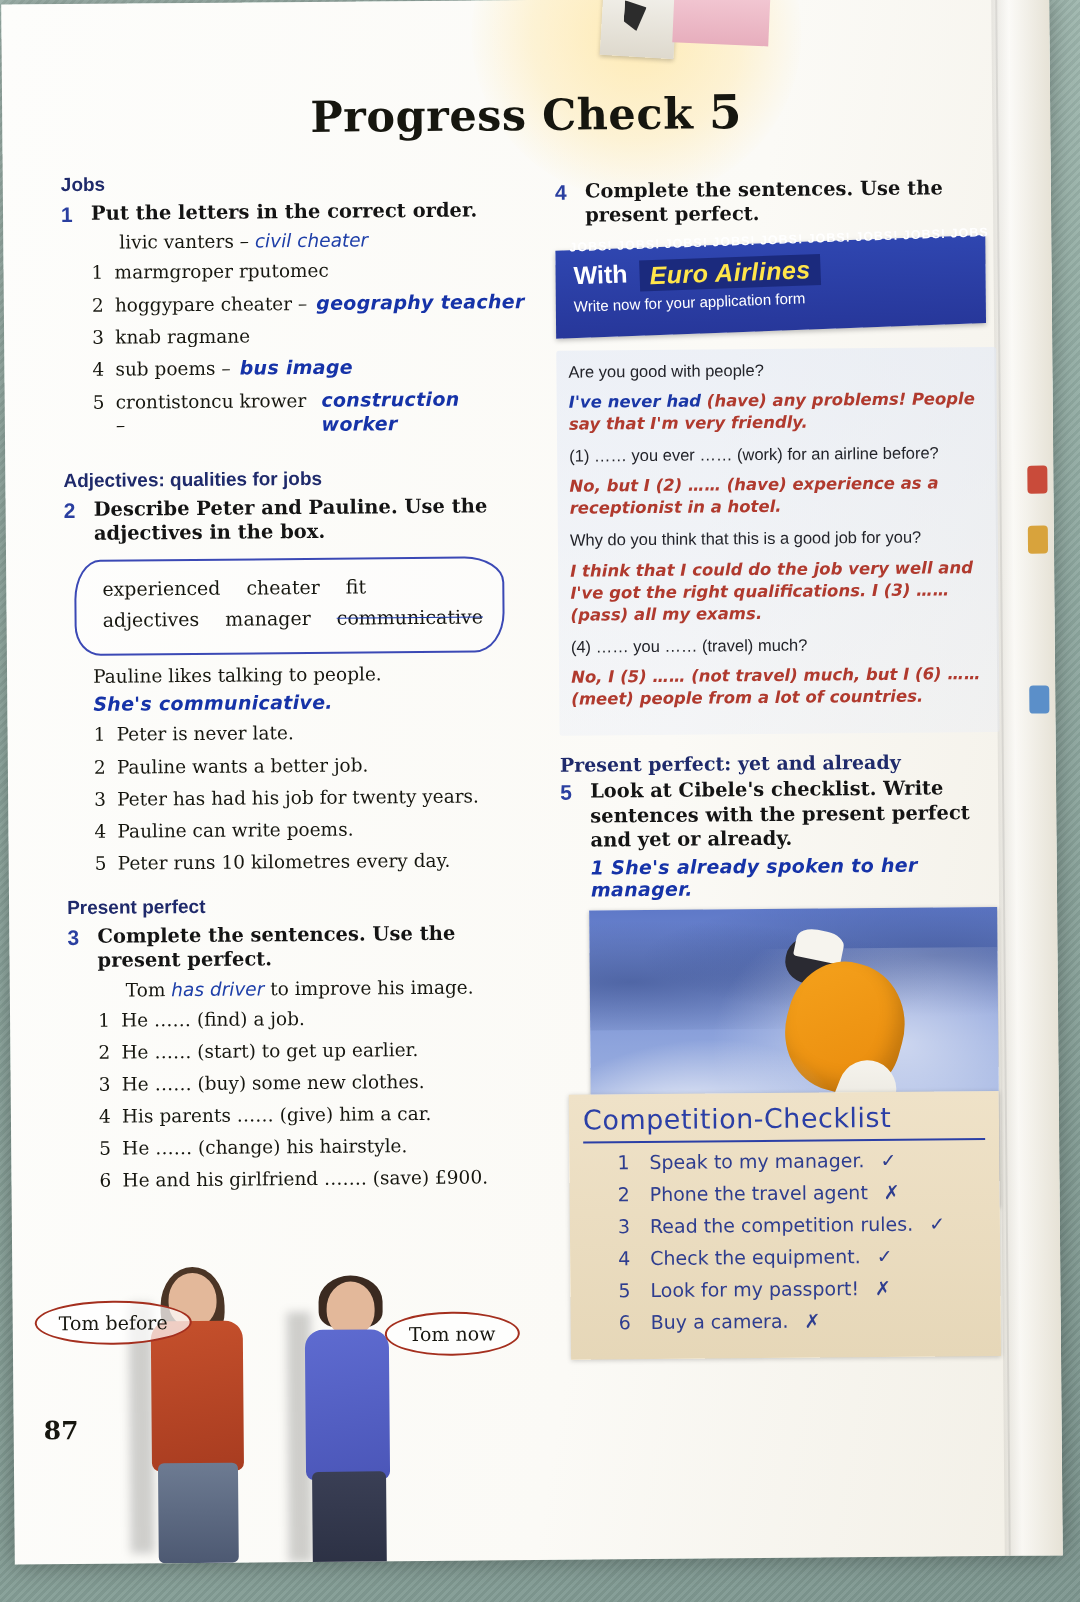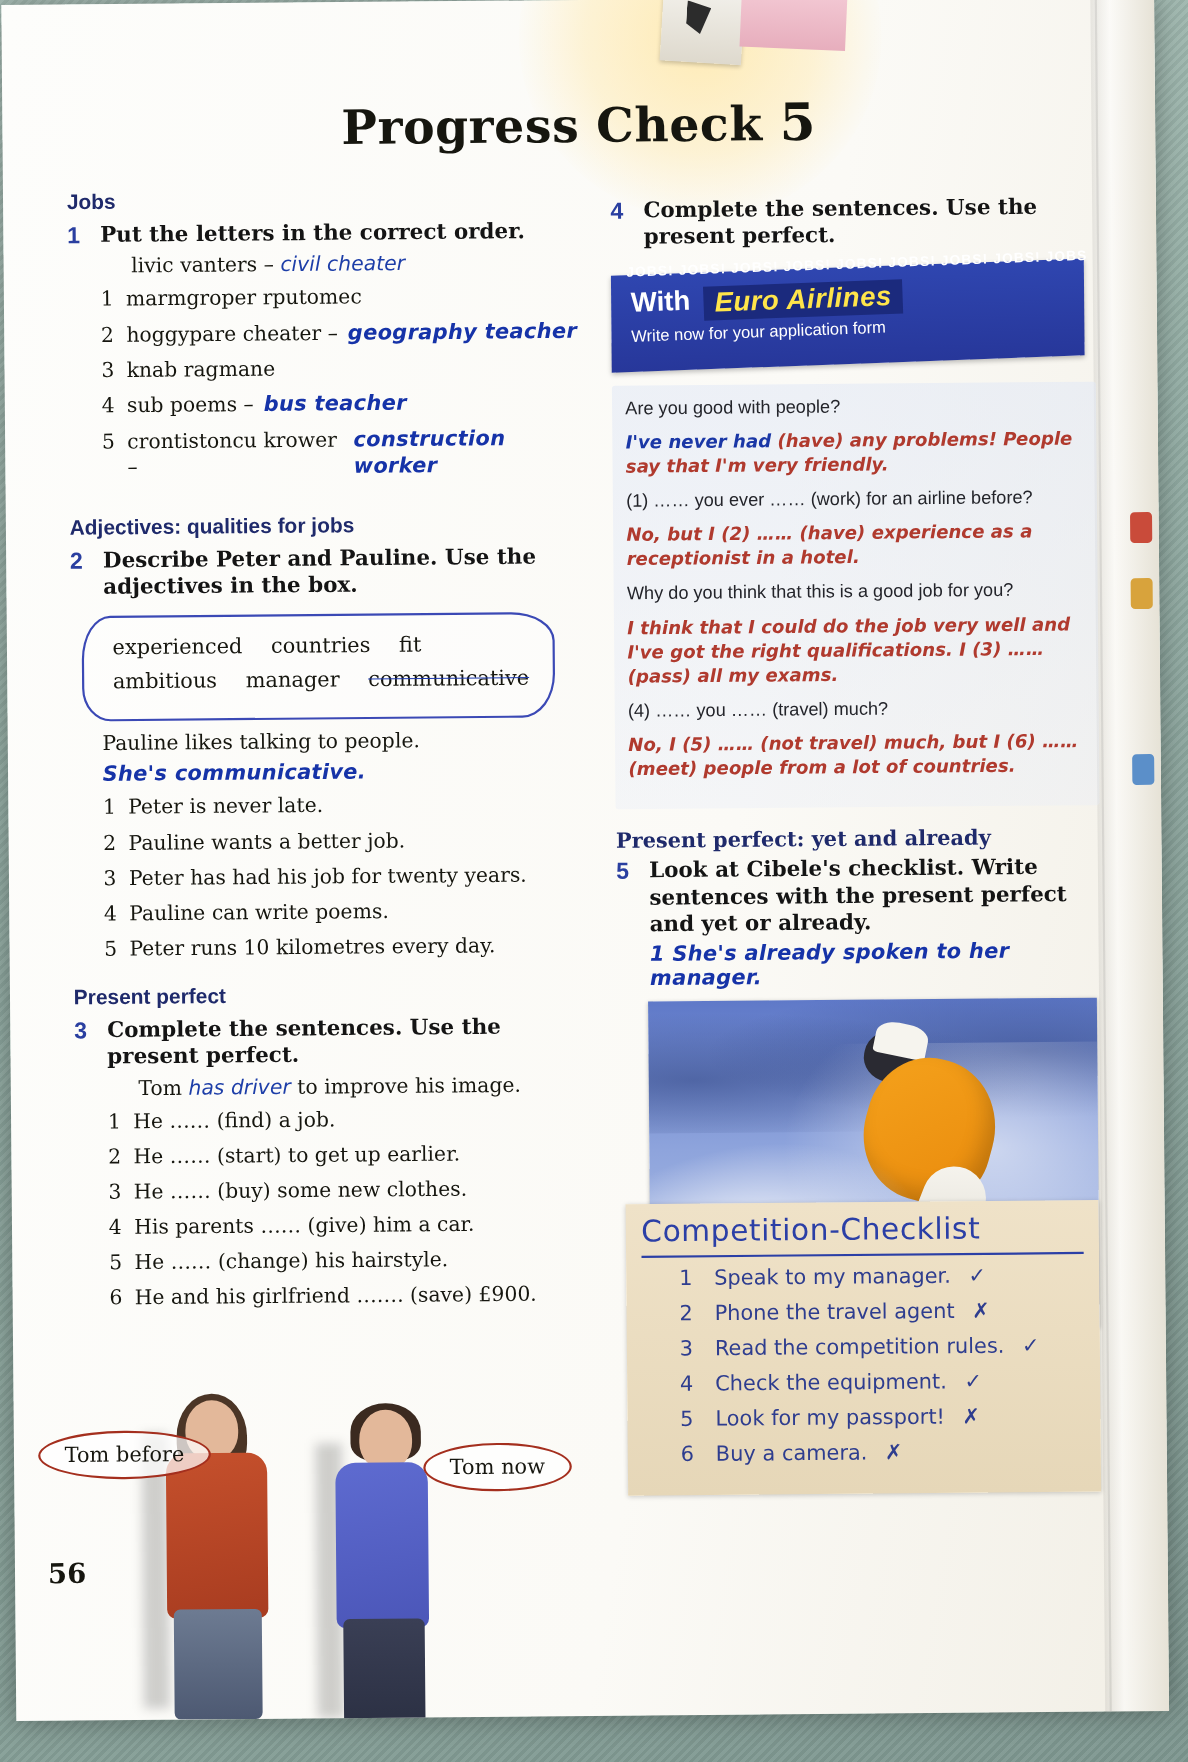--- a/index.html
+++ b/index.html
@@ -337,21 +337,21 @@
               <span class="answer-script">geography teacher</span>
             </li>
             <li>
               <span class="n">3</span>
               <span>knab ragmane</span>
               <span class="answer-script"></span>
             </li>
             <li>
               <span class="n">4</span>
               <span>sub poems –</span>
-              <span class="answer-script">bus teacher</span>
+              <span class="answer-script">bus image</span>
             </li>
             <li>
               <span class="n">5</span>
               <span>crontistoncu krower –</span>
               <span class="answer-script">construction worker</span>
             </li>
           </ol>
         </div>
       </div>
 
@@ -360,25 +360,25 @@
       <div class="ex">
         <div class="ex-num">2</div>
         <div class="ex-body">
           <div class="ex-title">Describe Peter and Pauline. Use the adjectives in the box.</div>
         </div>
       </div>
 
       <div class="adj-box">
         <div class="adj-row">
           <span>experienced</span>
-          <span>countries</span>
+          <span>cheater</span>
           <span>fit</span>
         </div>
         <div class="adj-row">
-          <span>ambitious</span>
+          <span>adjectives</span>
           <span>manager</span>
           <span class="strike">communicative</span>
         </div>
       </div>
 
       <div class="lead">Pauline likes talking to people.</div>
       <div class="lead answer-script">She's communicative.</div>
 
       <ol class="items" style="margin-left:28px">
         <li>
@@ -544,15 +544,15 @@
         <div class="shadow"></div>
         <div class="hair"></div>
         <div class="head"></div>
         <div class="torso"></div>
         <div class="legs"></div>
       </div>
       <div class="callout before">Tom before</div>
       <div class="callout now">Tom now</div>
     </div>
 
-    <div class="pageno">56</div>
+    <div class="pageno">87</div>
   </div>
 </div>
 
 </body></html>

